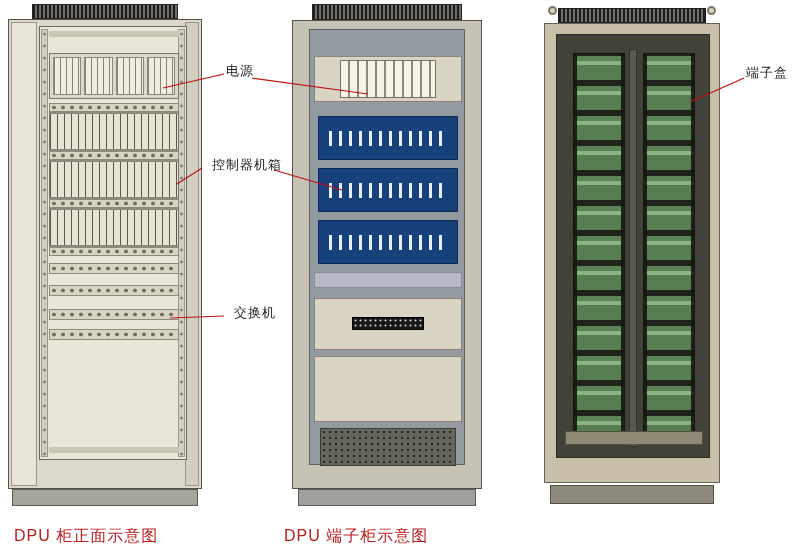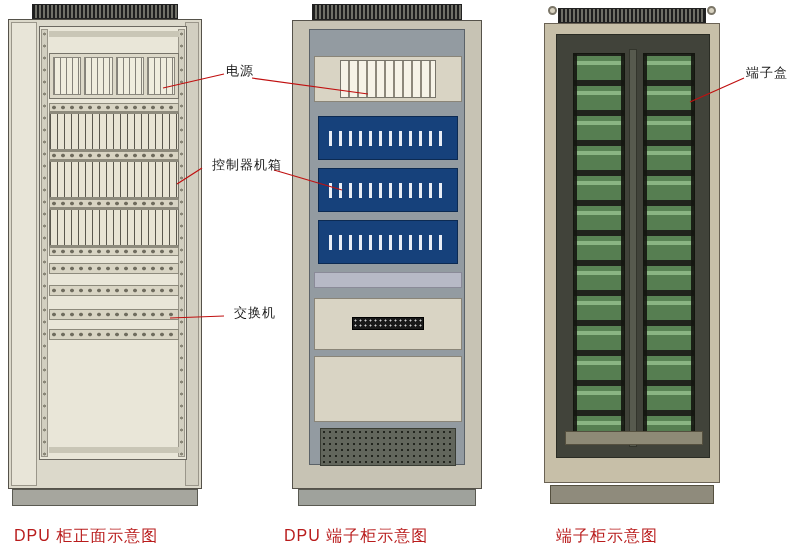--- a/index.html
+++ b/index.html
@@ -137,15 +137,14 @@
     </g>
   </svg>
 
   <div class="ann-label" style="left:226px;top:62px">电源</div>
   <div class="ann-label" style="left:212px;top:156px">控制器机箱</div>
   <div class="ann-label" style="left:234px;top:304px">交换机</div>
   <div class="ann-label" style="left:746px;top:64px">端子盒</div>
 
   <div class="caption" style="left:14px;top:526px">DPU 柜正面示意图</div>
   <div class="caption" style="left:284px;top:526px">DPU 端子柜示意图</div>
-  <div class="caption" style="left:556px;top:526px">端子柜示意图</div>
 
 </div>
 
 </body></html>

